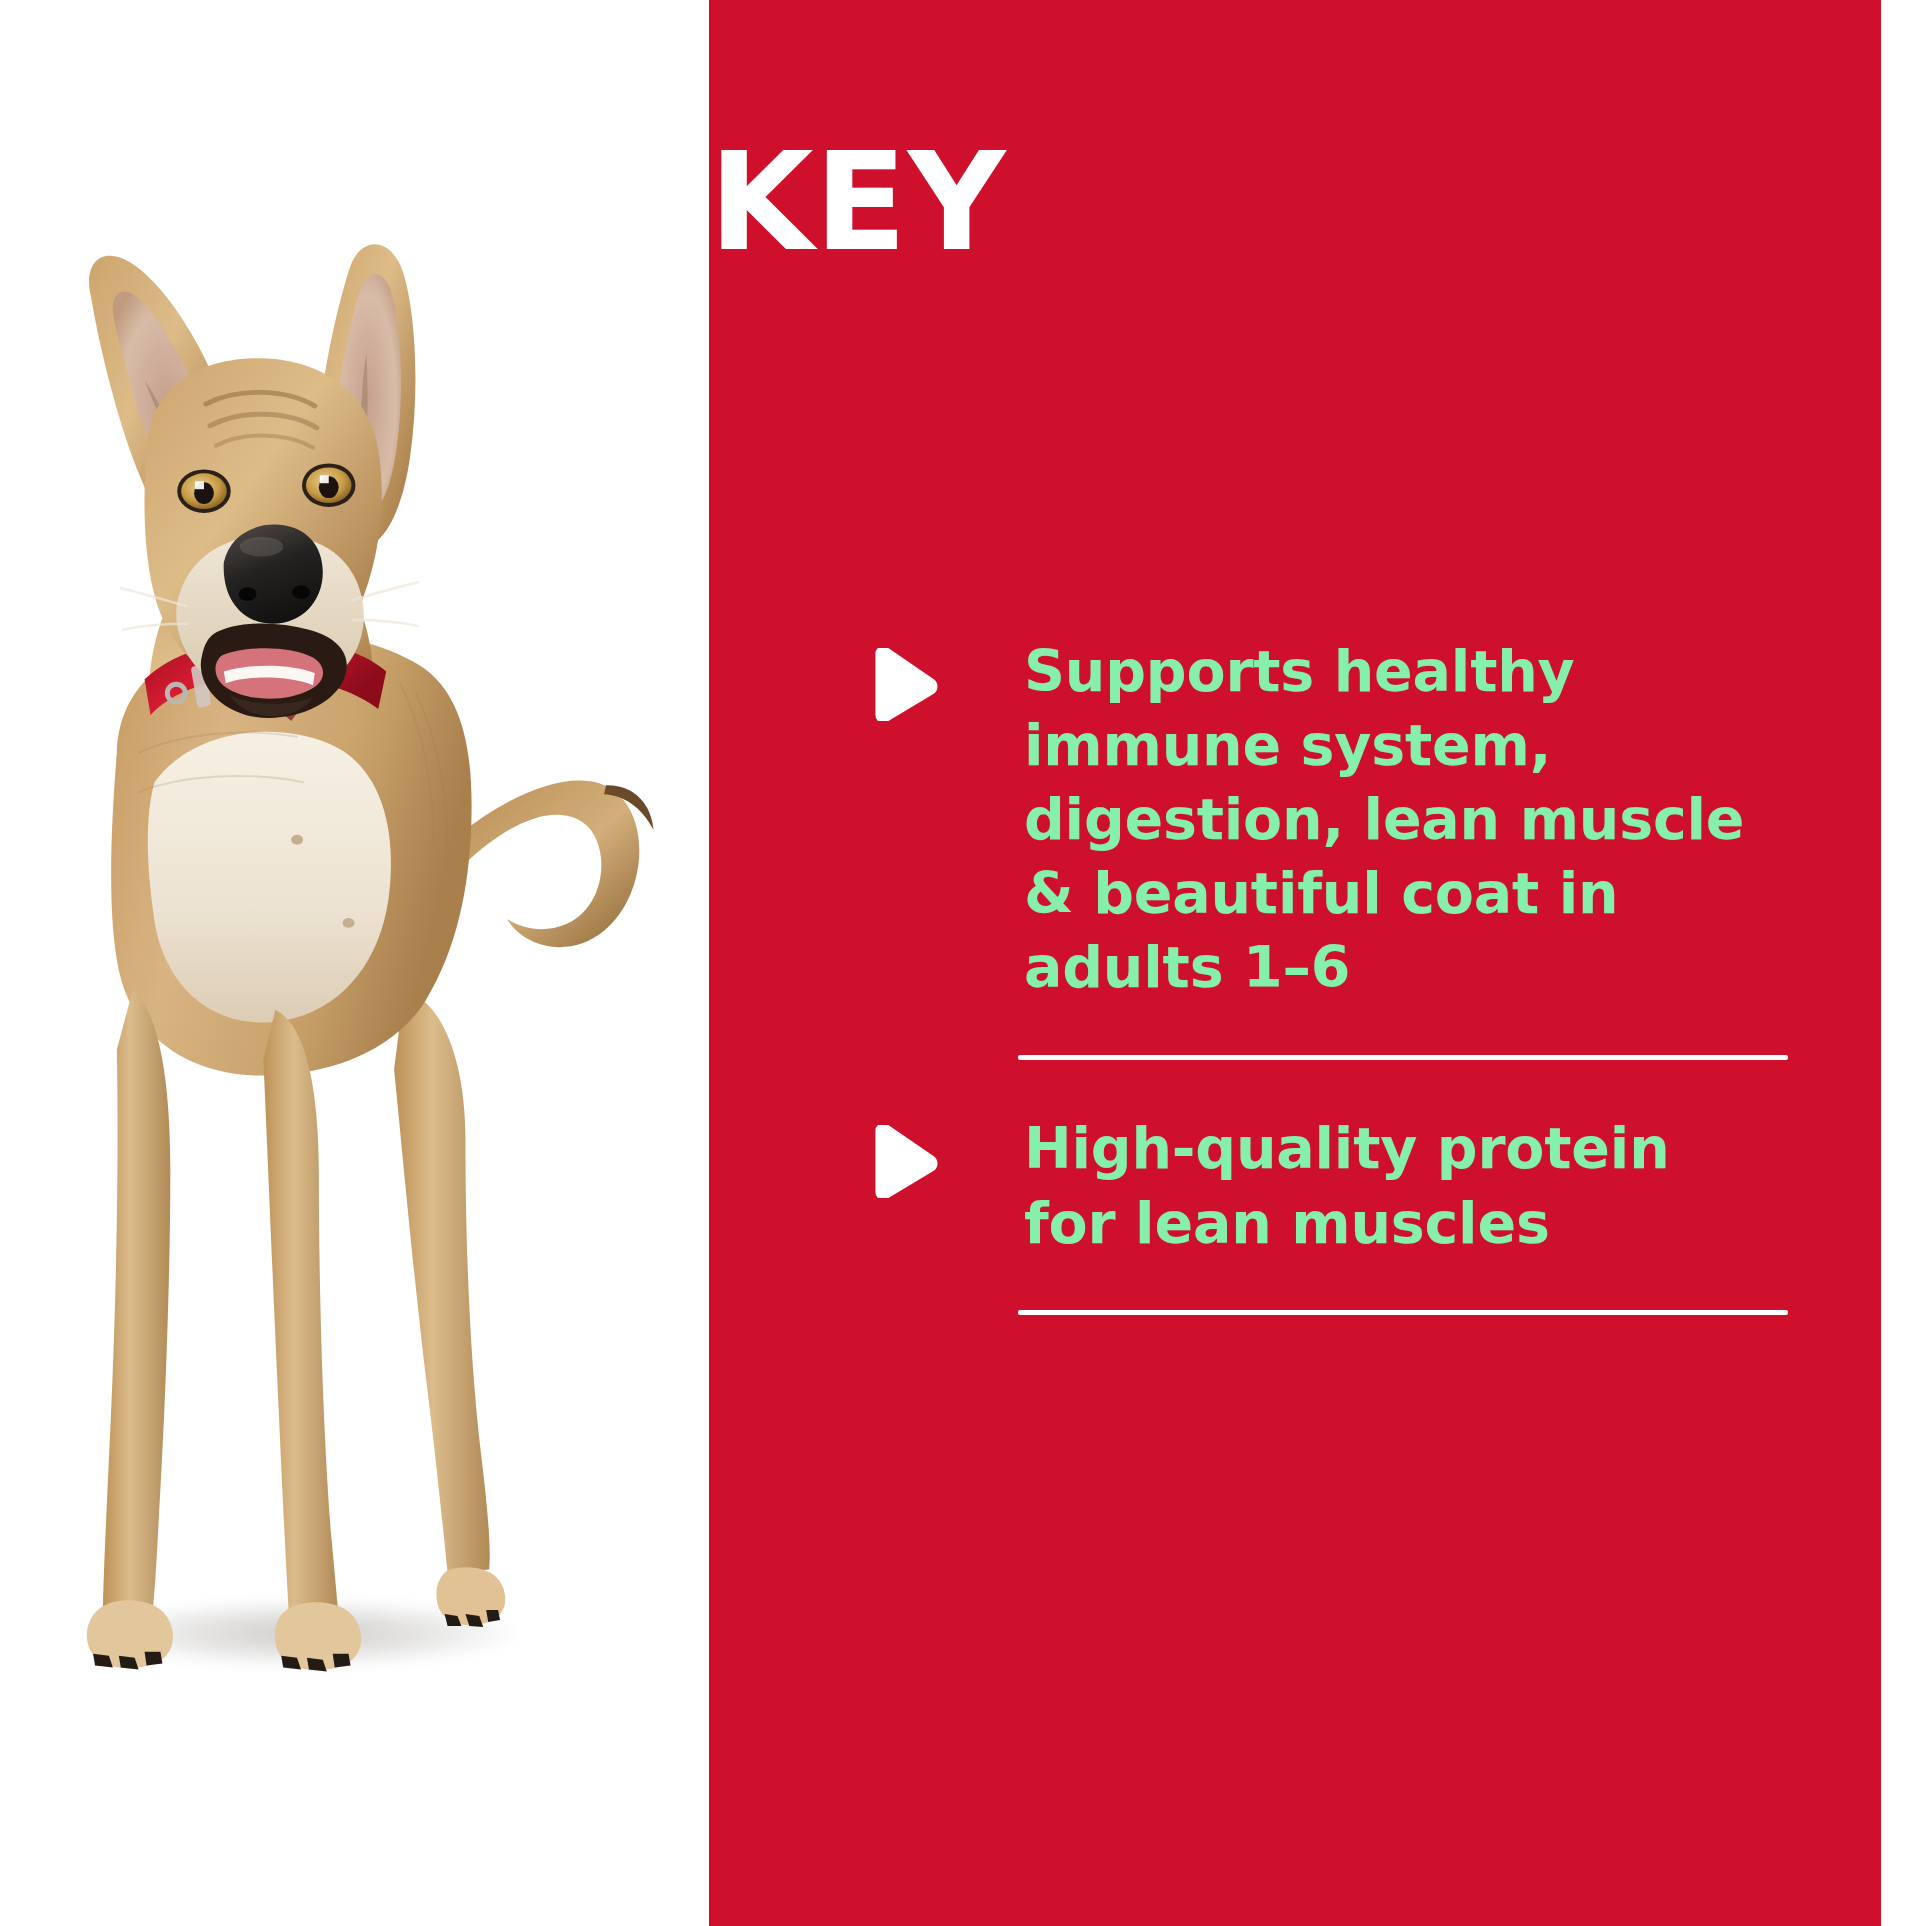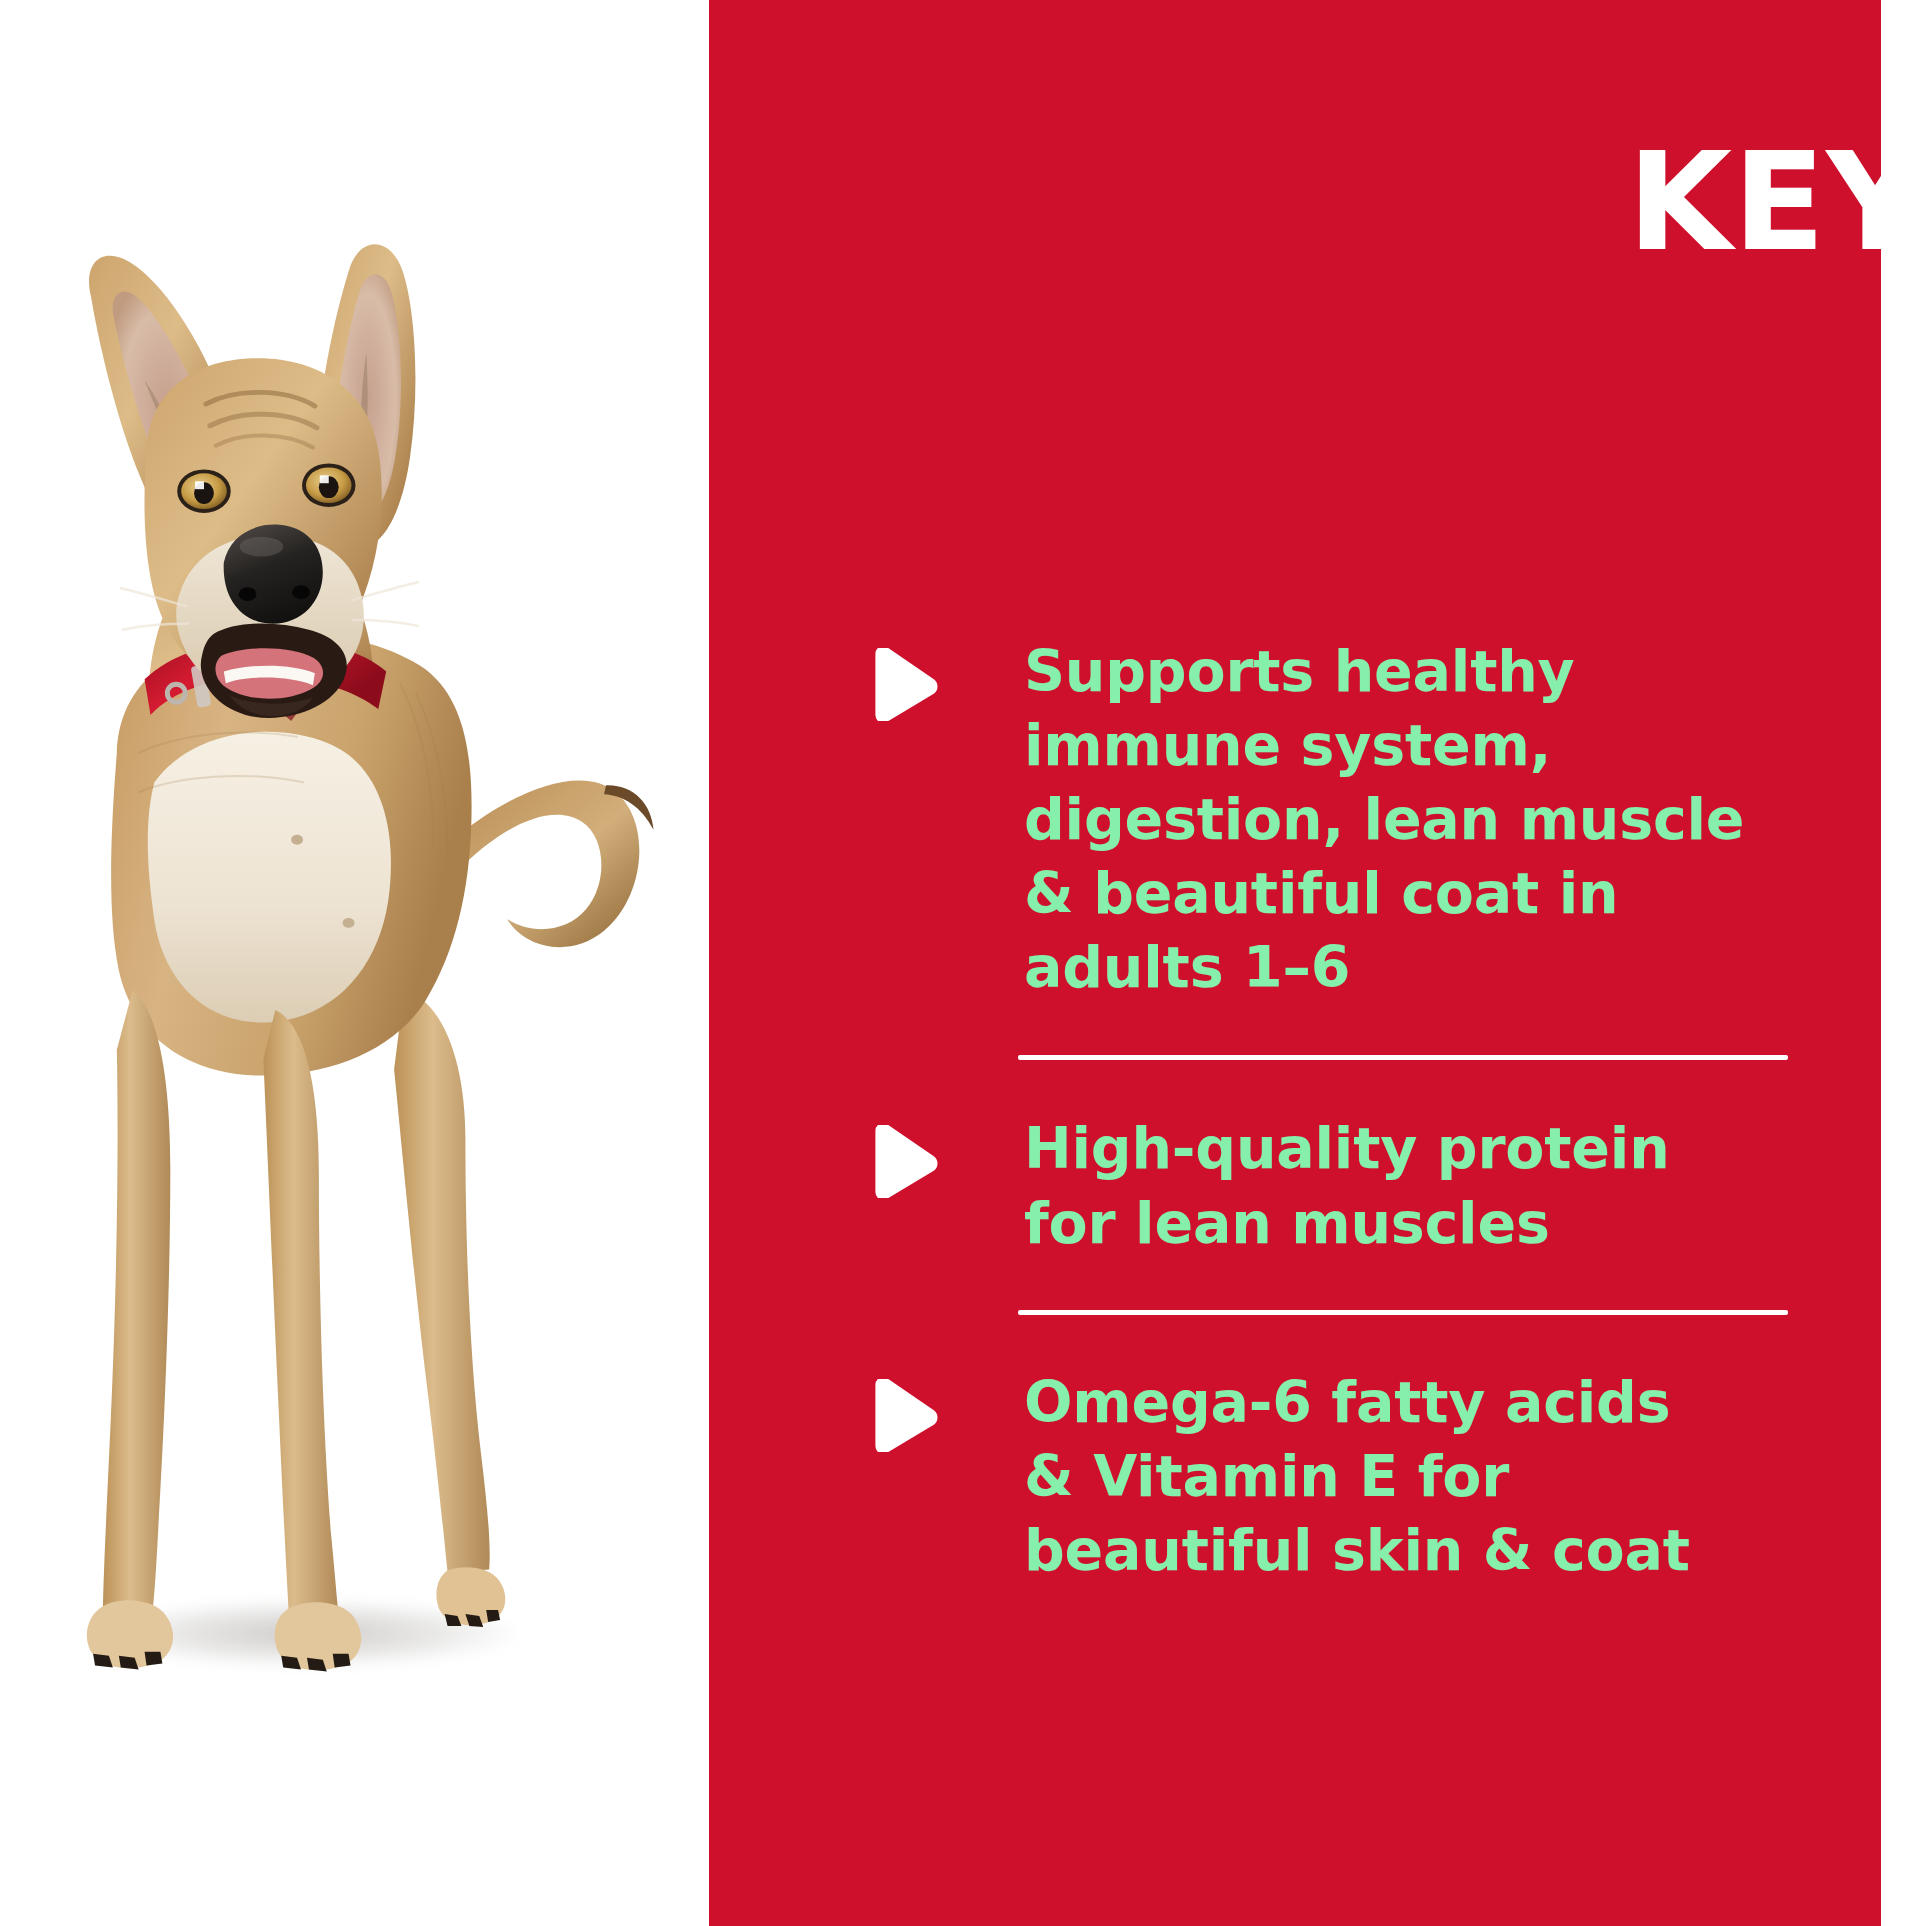--- a/index.html
+++ b/index.html
@@ -78,23 +78,22 @@
     width: 46px;
     height: 1927px;
     background: #ffffff;
   }
 
   .title-block {
     position: absolute;
     left: 0;
     top: 139px;
     width: 1172px;
-    text-align: right;
+    text-align: left;
     color: #ffffff;
-    padding-left: 44px;
   }
 
   .title-line {
     display: block;
     font-family: "DejaVu Sans", sans-serif;
     font-weight: 700;
     letter-spacing: 1px;
     line-height: 0.95;
     color: #ffffff;
   }
@@ -380,29 +379,20 @@
                    L 17.5 72.4 C 13.5 75 9 72.5 9 68 Z" fill="#ffffff" stroke="#ffffff" stroke-width="5" stroke-linejoin="round"></path>
         </svg>
         <span class="benefit-text">High-quality protein
 for lean muscles</span>
       </div>
 
       <div class="sp-after-2"></div>
       <div class="divider"></div>
       <div class="sp-before-3"></div>
 
-      <div class="benefit-row">
-        <svg class="bullet-tri" viewBox="0 0 70 74">
-          <path d="M9 6 C 9 1.5 13.5 -1 17.5 1.6 L 64 33.5 C 68 36.2 68 41.8 64 44.5
-                   L 17.5 72.4 C 13.5 75 9 72.5 9 68 Z" fill="#ffffff" stroke="#ffffff" stroke-width="5" stroke-linejoin="round"></path>
-        </svg>
-        <span class="benefit-text">Omega-6 fatty acids
-&amp; Vitamin E for
-beautiful skin &amp; coat</span>
-      </div>
 
     </div>
   </div>
 
   <div class="right-white-edge"></div>
 
 </div>
 
 
 </body></html>

